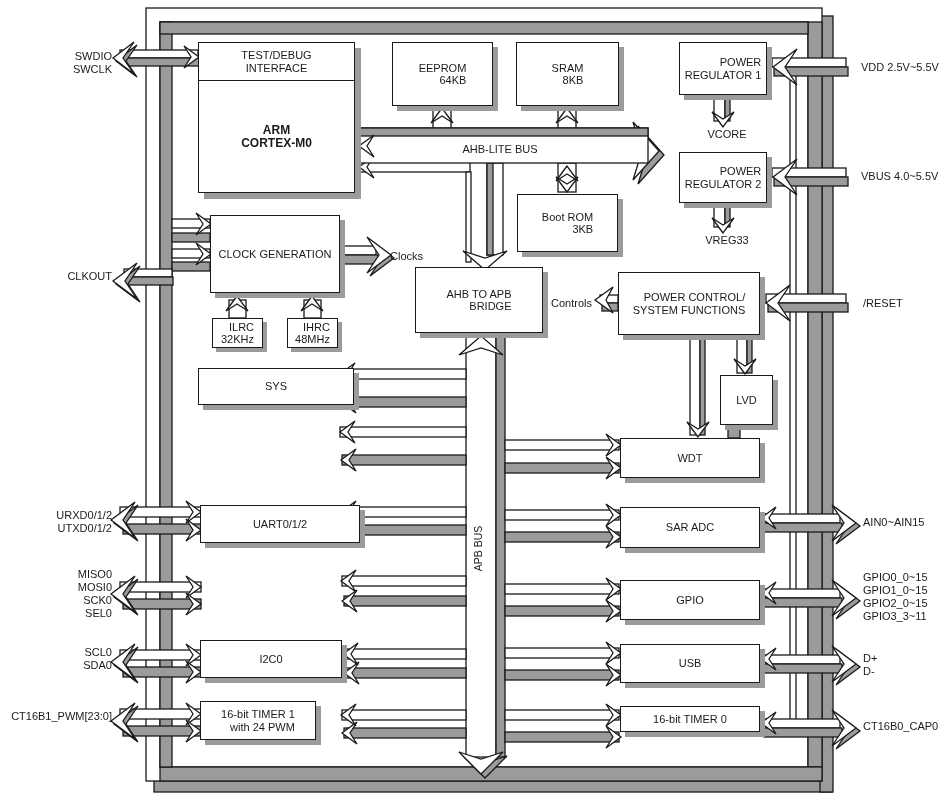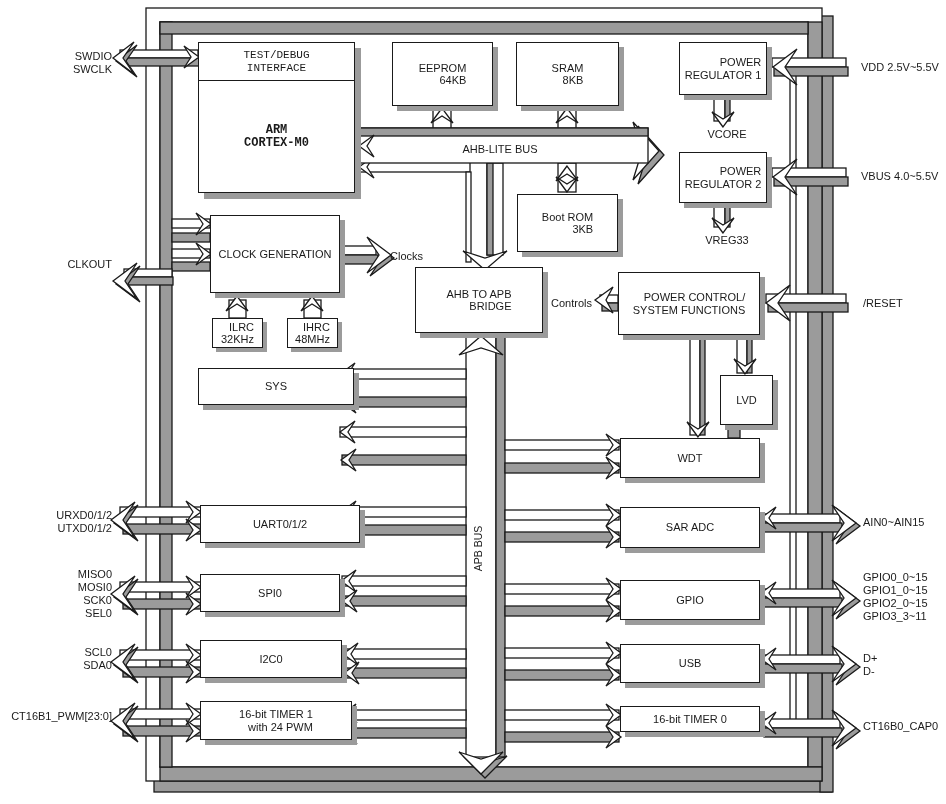--- a/index.html
+++ b/index.html
@@ -218,21 +218,21 @@
     <path d="M856,664 L832,646 L844,664 L832,682 Z" class="w"></path>
     <path d="M761,659 L776,648 L769,659 L776,670 Z" class="w"></path>
     <rect x="762" y="719" width="78" height="9" class="w"></rect>
         <rect x="764" y="728" width="78" height="9" class="g"></rect>
     <path d="M860,731 L836,713 L848,731 L836,749 Z" class="g"></path>
     <path d="M856,728 L832,710 L844,728 L832,746 Z" class="w"></path>
     <path d="M761,723 L776,712 L769,723 L776,734 Z" class="w"></path>
   </g>
 </svg>
 
-<div class="combo" style="left:198px;top:42px;width:157px;height:151px;font-family:Liberation Mono, monospace;">
+<div class="combo" style="left:198px;top:42px;width:157px;height:151px;">
   <div class="top">TEST/DEBUG
 INTERFACE</div>
   <div class="bot">ARM
 CORTEX-M0</div>
 </div>
 <div class="block" style="left:392px;top:42px;width:101px;height:64px;">EEPROM
 64KB</div>
 <div class="block" style="left:516px;top:42px;width:103px;height:64px;">SRAM
 8KB</div>
 <div class="block" style="left:679px;top:42px;width:88px;height:53px;">POWER
@@ -248,38 +248,37 @@
 48MHz</div>
 <div class="block" style="left:415px;top:267px;width:128px;height:66px;">AHB TO APB
 BRIDGE</div>
 <div class="block" style="left:618px;top:272px;width:142px;height:63px;">POWER CONTROL/
 SYSTEM FUNCTIONS</div>
 <div class="block" style="left:720px;top:375px;width:53px;height:50px;">LVD</div>
 <div class="block" style="left:198px;top:368px;width:156px;height:37px;">SYS</div>
 <div class="block" style="left:620px;top:438px;width:140px;height:40px;">WDT</div>
 <div class="block" style="left:200px;top:505px;width:160px;height:38px;">UART0/1/2</div>
 <div class="block" style="left:620px;top:507px;width:140px;height:41px;">SAR ADC</div>
-<div class="block" style="left:200px;top:574px;width:140px;height:38px;">SPI0</div>
 <div class="block" style="left:620px;top:580px;width:140px;height:40px;">GPIO</div>
 <div class="block" style="left:200px;top:640px;width:142px;height:38px;">I2C0</div>
 <div class="block" style="left:620px;top:644px;width:140px;height:39px;">USB</div>
-<div class="block" style="left:200px;top:701px;width:152px;height:39px;">16-bit TIMER 1
+<div class="block" style="left:200px;top:701px;width:116px;height:39px;">16-bit TIMER 1
 with 24 PWM</div>
 <div class="block" style="left:620px;top:706px;width:140px;height:26px;">16-bit TIMER 0</div>
 
 <div class="lbl c" style="left:430px;top:143px;width:140px;">AHB-LITE BUS</div>
 <div class="lbl c rot" style="left:442px;top:542px;width:72px;font-size:10.5px;">APB BUS</div>
 <div class="lbl" style="left:390px;top:250px;">Clocks</div>
 <div class="lbl r" style="left:540px;top:297px;width:52px;">Controls</div>
 <div class="lbl c" style="left:695px;top:128px;width:64px;">VCORE</div>
 <div class="lbl c" style="left:695px;top:234px;width:64px;">VREG33</div>
 
 <div class="lbl r" style="left:7px;top:50px;width:105px;">SWDIO</div>
 <div class="lbl r" style="left:7px;top:63px;width:105px;">SWCLK</div>
-<div class="lbl r" style="left:7px;top:258px;width:105px;">CLKOUT</div>
+<div class="lbl r" style="left:7px;top:270px;width:105px;">CLKOUT</div>
 <div class="lbl r" style="left:7px;top:509px;width:105px;">URXD0/1/2</div>
 <div class="lbl r" style="left:7px;top:522px;width:105px;">UTXD0/1/2</div>
 <div class="lbl r" style="left:7px;top:568px;width:105px;">MISO0</div>
 <div class="lbl r" style="left:7px;top:581px;width:105px;">MOSI0</div>
 <div class="lbl r" style="left:7px;top:594px;width:105px;">SCK0</div>
 <div class="lbl r" style="left:7px;top:607px;width:105px;">SEL0</div>
 <div class="lbl r" style="left:7px;top:646px;width:105px;">SCL0</div>
 <div class="lbl r" style="left:7px;top:659px;width:105px;">SDA0</div>
 <div class="lbl r" style="left:0px;top:710px;width:112px;">CT16B1_PWM[23:0]</div>
 

